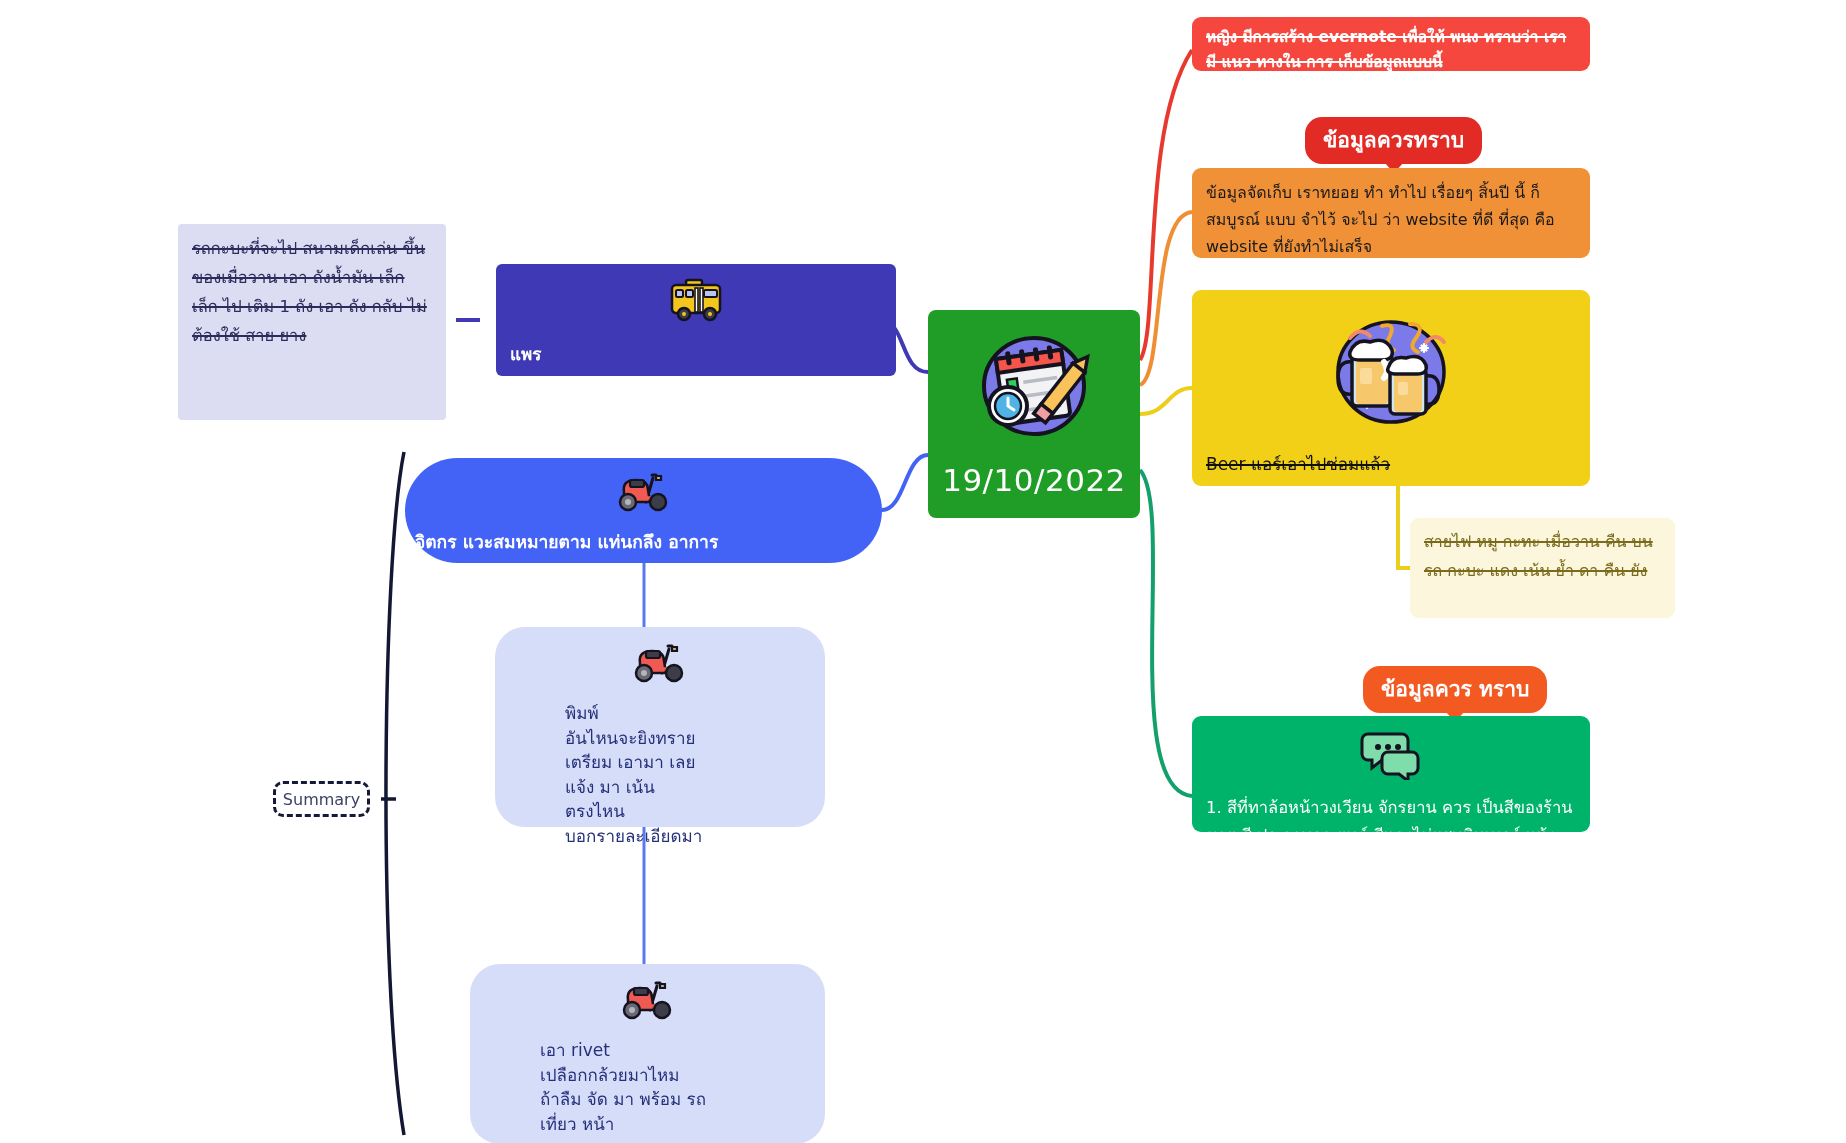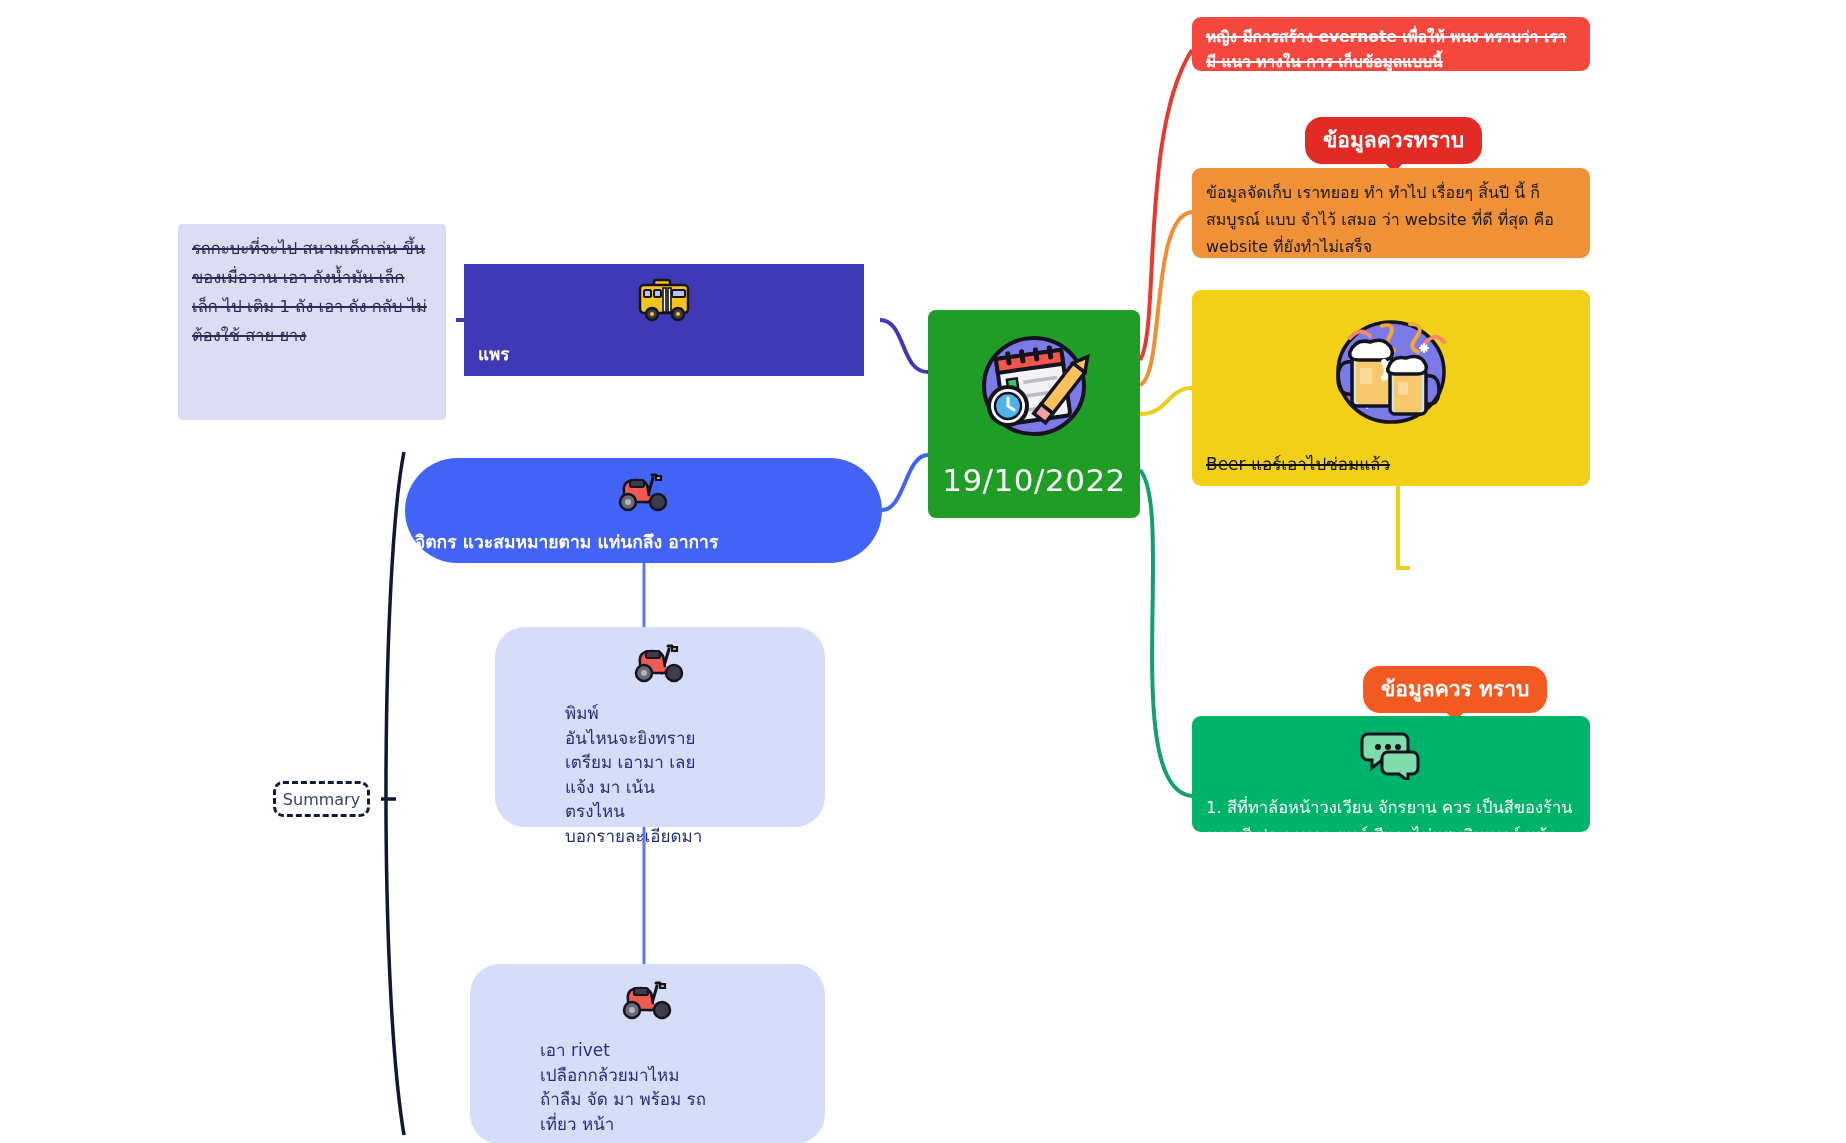--- a/index.html
+++ b/index.html
@@ -92,22 +92,22 @@
   
   .purple-strike{
     left:178px;top:224px;width:268px;height:196px;
     background:#dcdcf2;border-radius:4px;
     padding:10px 14px;color:#2b2b5c;font-size:16.5px;line-height:29px;
     text-decoration:line-through;text-decoration-thickness:2px;font-weight:500;
   }
 
   
   .bus-node{
-    left:464px;top:264px;width:400px;height:112px;
-    background:#4039b5;border-radius:0;padding:10px 14px;
+    left:496px;top:264px;width:400px;height:112px;
+    background:#4039b5;border-radius:6px;padding:10px 14px;
   }
   .bus-icon{display:flex;justify-content:center;margin-top:2px;}
   .bus-label{color:#ffffff;font-size:17px;font-weight:600;margin-top:16px;}
 
   
   .scooter-node{
     left:405px;top:458px;width:477px;height:105px;
     background:#4263f5;border-radius:53px;padding:10px;
   }
   .scooter-icon{display:flex;justify-content:center;margin-top:2px;}
@@ -196,21 +196,21 @@
         <path d="M38 74 L38 82 L44 86" stroke="#ffffff" stroke-width="3" fill="none" stroke-linecap="round"></path>
       </svg>
     </span>
     <div class="center-date">19/10/2022</div>
   </div>
 
   <div class="node red-box">หญิง มีการสร้าง evernote เพื่อให้ พนง ทราบว่า เรามี แนว ทางใน การ เก็บข้อมูลแบบนี้</div>
 
   <div class="badge badge-red">ข้อมูลควรทราบ</div>
 
-  <div class="node orange-box">ข้อมูลจัดเก็บ เราทยอย ทำ ทำไป เรื่อยๆ สิ้นปี นี้ ก็ สมบูรณ์ แบบ  จำไว้ เสมอ ว่า website ที่ดี ที่สุด คือ website ที่ยังทำไม่เสร็จ</div>
+  <div class="node orange-box">ข้อมูลจัดเก็บ เราทยอย ทำ ทำไป เรื่อยๆ สิ้นปี นี้ ก็ สมบูรณ์ แบบ  จำไว้ จะไป ว่า website ที่ดี ที่สุด คือ website ที่ยังทำไม่เสร็จ</div>
 
   <div class="node yellow-box">
     <div class="yellow-icon">
       <svg width="130" height="118" viewBox="0 0 130 118">
         <ellipse cx="65" cy="62" rx="53" ry="50" fill="#7b7ae8" stroke="#15131f" stroke-width="3.5"></ellipse>
         <path d="M24 28 q10 -12 20 -2" stroke="#f08a6a" stroke-width="4" fill="none" stroke-linecap="round"></path>
         <path d="M56 16 q14 -4 8 10 q-6 10 4 14" stroke="#f0a830" stroke-width="4" fill="none" stroke-linecap="round"></path>
         <path d="M84 14 q16 0 6 14 q-8 10 2 14" stroke="#f0a830" stroke-width="4" fill="none" stroke-linecap="round"></path>
         <path d="M100 32 q10 -10 18 0" stroke="#f08a6a" stroke-width="4" fill="none" stroke-linecap="round"></path>
         <g stroke="#ffffff" stroke-width="2.2" stroke-linecap="round">
@@ -233,20 +233,21 @@
           <rect x="68" y="64" width="28" height="38" rx="4" fill="#f7c86b"></rect>
           <rect x="72" y="72" width="10" height="13" rx="2" fill="#fbdb9a"></rect>
           <path d="M100 66 q13 -2 13 14 q0 16 -13 14" fill="none" stroke="#15131f" stroke-width="3.5"></path>
           <path d="M62 58 q4 -13 18 -10 q15 -5 20 7 q2 9 -9 9 l-20 0 q-11 0 -9 -6z" fill="#ffffff" stroke="#15131f" stroke-width="3.5"></path>
         </g>
       </svg>
     </div>
     <div class="yellow-label">Beer แอร์เอาไปซ่อมแล้ว</div>
   </div>
 
+  <div class="node cream-box">สายไฟ หมู กะทะ เมื่อวาน คืน บน รถ กะบะ แดง  เน้น ย้ำ ดา คืน ยัง</div>
 
   <div class="badge badge-orange">ข้อมูลควร ทราบ</div>
 
   <div class="node green-box">
     <div class="green-icon">
       <svg width="62" height="52" viewBox="0 0 62 52">
         <path d="M8 6 h34 a6 6 0 0 1 6 6 v14 a6 6 0 0 1 -6 6 h-20 l-10 8 v-8 h-4 a6 6 0 0 1 -6 -6 v-14 a6 6 0 0 1 6 -6z" fill="#7fdcab" stroke="#15131f" stroke-width="3"></path>
         <circle cx="18" cy="19" r="3" fill="#15131f"></circle>
         <circle cx="28" cy="19" r="3" fill="#15131f"></circle>
         <circle cx="38" cy="19" r="3" fill="#15131f"></circle>

